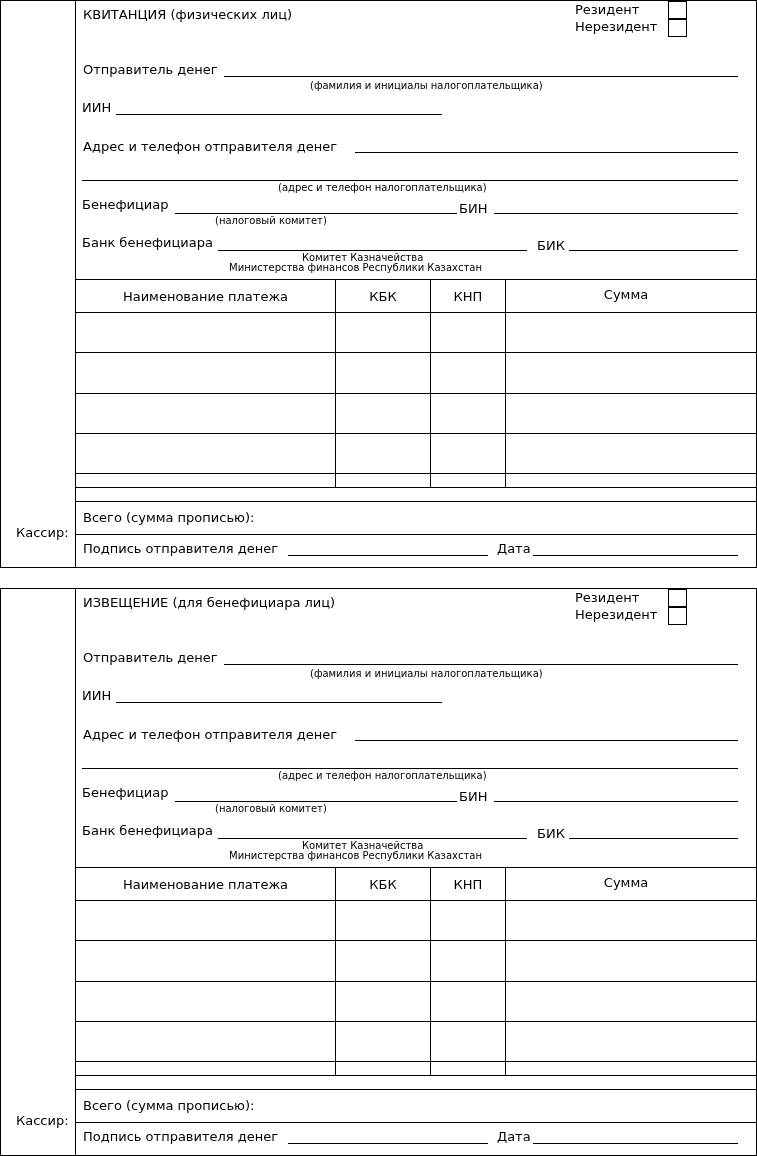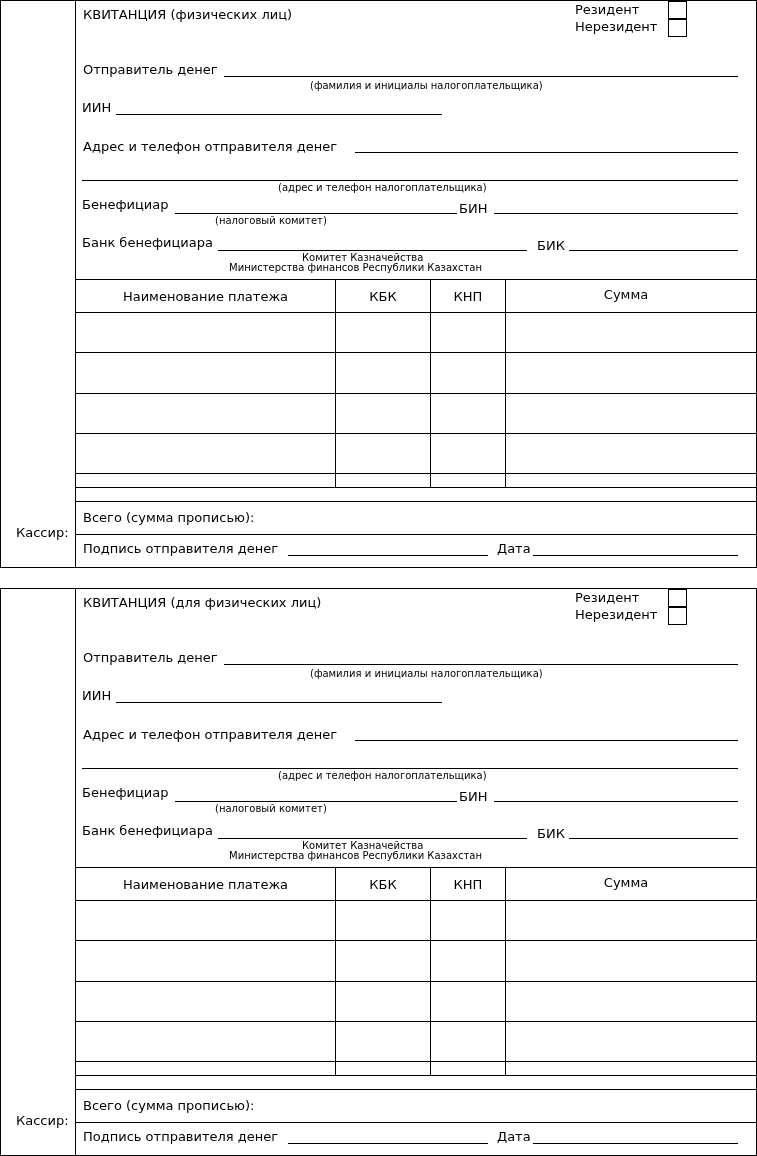--- a/index.html
+++ b/index.html
@@ -105,21 +105,21 @@
 
     <div class="t" style="left:83px;top:541px;">Подпись отправителя денег</div>
     <div class="line" style="left:288px;top:555px;width:200px;"></div>
     <div class="t" style="left:497px;top:541px;">Дата</div>
     <div class="line" style="left:533px;top:555px;width:205px;"></div>
   </div>
     <div class="panel" style="top: 588px;">
     <div class="frame"></div>
     <div class="vdiv"></div>
 
-    <div class="t" style="left:83px;top:7px;">КВИТАНЦИЯ (для физических лиц)</div>
+    <div class="t" style="left:83px;top:7px;">ИЗВЕЩЕНИЕ (для бенефициара лиц)</div>
 
     <div class="t" style="left:575px;top:2px;">Резидент</div>
     <div class="cb" style="top:1px;"></div>
     <div class="t" style="left:575px;top:19px;">Нерезидент</div>
     <div class="cb" style="top:19px;"></div>
 
     <div class="t" style="left:83px;top:62px;">Отправитель денег</div>
     <div class="line" style="left:224px;top:76px;width:514px;"></div>
     <div class="s" style="left:310px;top:80px;">(фамилия и инициалы налогоплательщика)</div>
 

